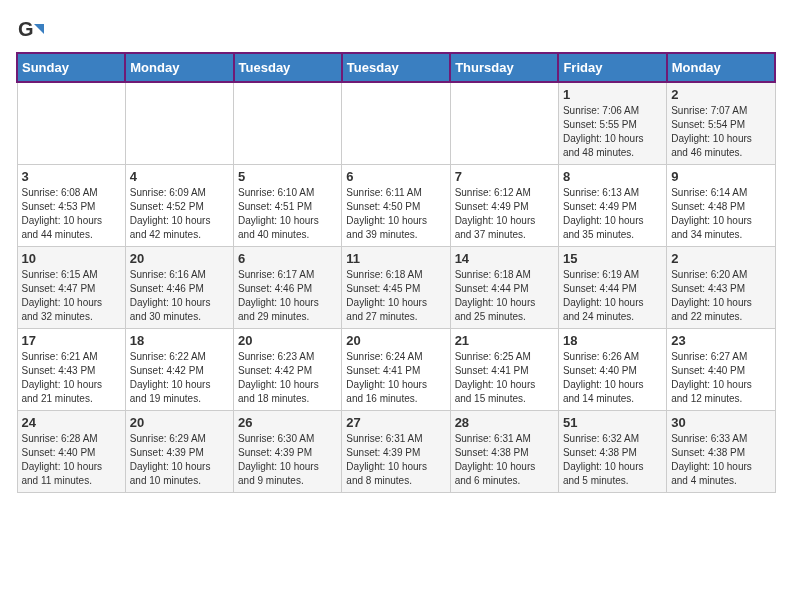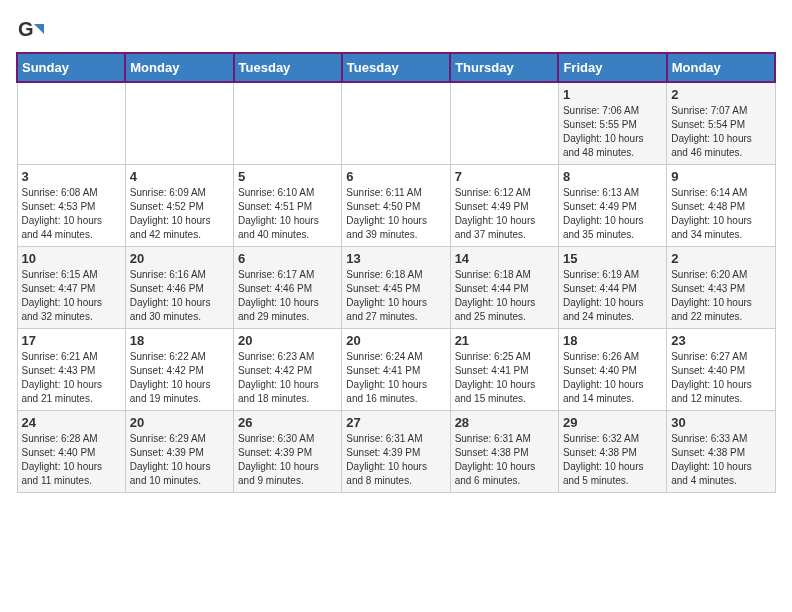--- a/index.html
+++ b/index.html
@@ -136,37 +136,37 @@
         <td><span class="day-num">5</span><span class="day-detail">Sunrise: 6:10 AM<br>Sunset: 4:51 PM<br>Daylight: 10 hours and 40 minutes.</span></td>
         <td><span class="day-num">6</span><span class="day-detail">Sunrise: 6:11 AM<br>Sunset: 4:50 PM<br>Daylight: 10 hours and 39 minutes.</span></td>
         <td><span class="day-num">7</span><span class="day-detail">Sunrise: 6:12 AM<br>Sunset: 4:49 PM<br>Daylight: 10 hours and 37 minutes.</span></td>
         <td><span class="day-num">8</span><span class="day-detail">Sunrise: 6:13 AM<br>Sunset: 4:49 PM<br>Daylight: 10 hours and 35 minutes.</span></td>
         <td><span class="day-num">9</span><span class="day-detail">Sunrise: 6:14 AM<br>Sunset: 4:48 PM<br>Daylight: 10 hours and 34 minutes.</span></td>
       </tr>
       <tr>
         <td><span class="day-num">10</span><span class="day-detail">Sunrise: 6:15 AM<br>Sunset: 4:47 PM<br>Daylight: 10 hours and 32 minutes.</span></td>
         <td><span class="day-num">20</span><span class="day-detail">Sunrise: 6:16 AM<br>Sunset: 4:46 PM<br>Daylight: 10 hours and 30 minutes.</span></td>
         <td><span class="day-num">6</span><span class="day-detail">Sunrise: 6:17 AM<br>Sunset: 4:46 PM<br>Daylight: 10 hours and 29 minutes.</span></td>
-        <td><span class="day-num">13</span><span class="day-detail">Sunrise: 6:18 AM<br>Sunset: 4:45 PM<br>Daylight: 10 hours and 27 minutes.</span></td>
+        <td><span class="day-num">11</span><span class="day-detail">Sunrise: 6:18 AM<br>Sunset: 4:45 PM<br>Daylight: 10 hours and 27 minutes.</span></td>
         <td><span class="day-num">14</span><span class="day-detail">Sunrise: 6:18 AM<br>Sunset: 4:44 PM<br>Daylight: 10 hours and 25 minutes.</span></td>
         <td><span class="day-num">15</span><span class="day-detail">Sunrise: 6:19 AM<br>Sunset: 4:44 PM<br>Daylight: 10 hours and 24 minutes.</span></td>
         <td><span class="day-num">2</span><span class="day-detail">Sunrise: 6:20 AM<br>Sunset: 4:43 PM<br>Daylight: 10 hours and 22 minutes.</span></td>
       </tr>
       <tr>
         <td><span class="day-num">17</span><span class="day-detail">Sunrise: 6:21 AM<br>Sunset: 4:43 PM<br>Daylight: 10 hours and 21 minutes.</span></td>
         <td><span class="day-num">18</span><span class="day-detail">Sunrise: 6:22 AM<br>Sunset: 4:42 PM<br>Daylight: 10 hours and 19 minutes.</span></td>
         <td><span class="day-num">20</span><span class="day-detail">Sunrise: 6:23 AM<br>Sunset: 4:42 PM<br>Daylight: 10 hours and 18 minutes.</span></td>
         <td><span class="day-num">20</span><span class="day-detail">Sunrise: 6:24 AM<br>Sunset: 4:41 PM<br>Daylight: 10 hours and 16 minutes.</span></td>
         <td><span class="day-num">21</span><span class="day-detail">Sunrise: 6:25 AM<br>Sunset: 4:41 PM<br>Daylight: 10 hours and 15 minutes.</span></td>
         <td><span class="day-num">18</span><span class="day-detail">Sunrise: 6:26 AM<br>Sunset: 4:40 PM<br>Daylight: 10 hours and 14 minutes.</span></td>
         <td><span class="day-num">23</span><span class="day-detail">Sunrise: 6:27 AM<br>Sunset: 4:40 PM<br>Daylight: 10 hours and 12 minutes.</span></td>
       </tr>
       <tr>
         <td><span class="day-num">24</span><span class="day-detail">Sunrise: 6:28 AM<br>Sunset: 4:40 PM<br>Daylight: 10 hours and 11 minutes.</span></td>
         <td><span class="day-num">20</span><span class="day-detail">Sunrise: 6:29 AM<br>Sunset: 4:39 PM<br>Daylight: 10 hours and 10 minutes.</span></td>
         <td><span class="day-num">26</span><span class="day-detail">Sunrise: 6:30 AM<br>Sunset: 4:39 PM<br>Daylight: 10 hours and 9 minutes.</span></td>
         <td><span class="day-num">27</span><span class="day-detail">Sunrise: 6:31 AM<br>Sunset: 4:39 PM<br>Daylight: 10 hours and 8 minutes.</span></td>
         <td><span class="day-num">28</span><span class="day-detail">Sunrise: 6:31 AM<br>Sunset: 4:38 PM<br>Daylight: 10 hours and 6 minutes.</span></td>
-        <td><span class="day-num">29</span><span class="day-detail">Sunrise: 6:32 AM<br>Sunset: 4:38 PM<br>Daylight: 10 hours and 5 minutes.</span></td>
+        <td><span class="day-num">51</span><span class="day-detail">Sunrise: 6:32 AM<br>Sunset: 4:38 PM<br>Daylight: 10 hours and 5 minutes.</span></td>
         <td><span class="day-num">30</span><span class="day-detail">Sunrise: 6:33 AM<br>Sunset: 4:38 PM<br>Daylight: 10 hours and 4 minutes.</span></td>
       </tr>
     </tbody>
 </table>
 
 </body></html>

